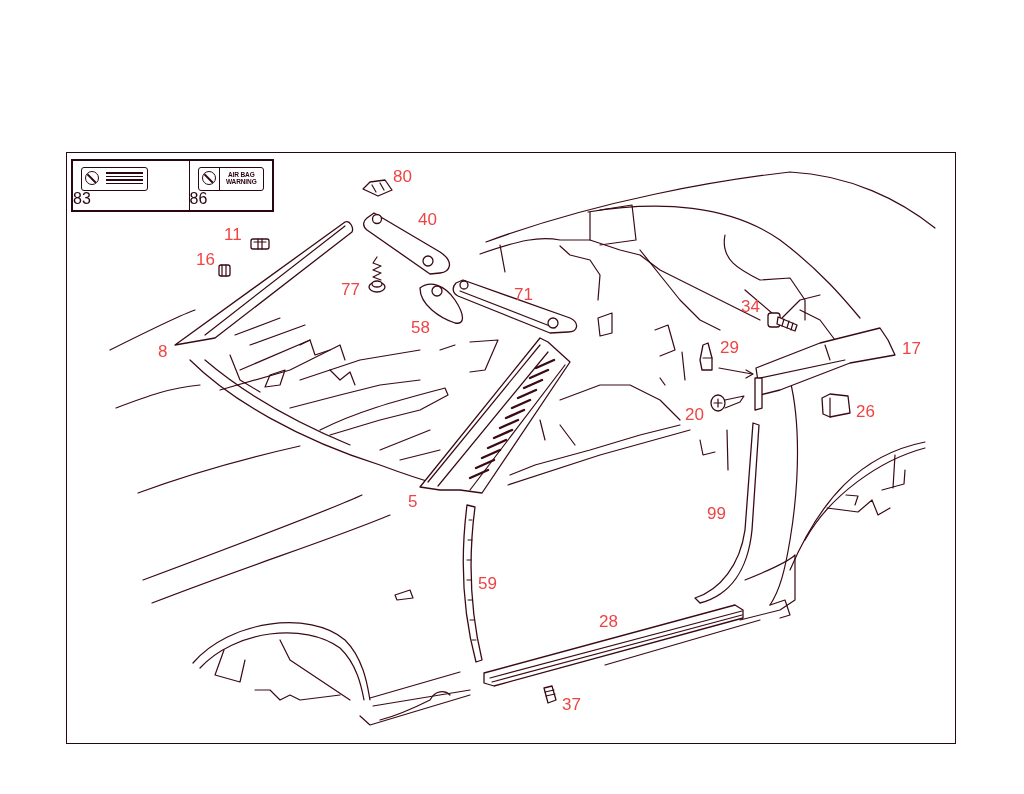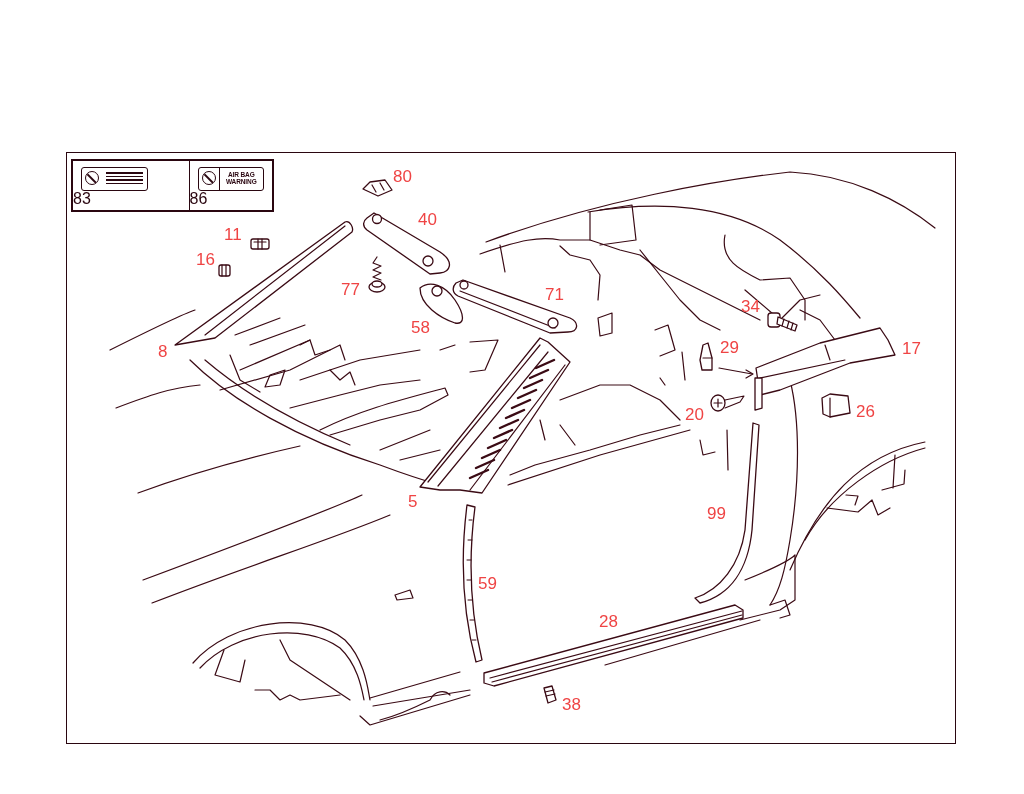--- a/index.html
+++ b/index.html
@@ -212,25 +212,25 @@
     </div>
     <div class="label-num">86</div>
   </div>
 </div>
 
 <span class="callout" style="left:393px;top:168px">80</span>
 <span class="callout" style="left:418px;top:211px">40</span>
 <span class="callout" style="left:224px;top:226px">11</span>
 <span class="callout" style="left:196px;top:251px">16</span>
 <span class="callout" style="left:341px;top:281px">77</span>
-<span class="callout" style="left:545px;top:286px">71</span>
+<span class="callout" style="left:514px;top:286px">71</span>
 <span class="callout" style="left:411px;top:319px">58</span>
 <span class="callout" style="left:158px;top:343px">8</span>
 <span class="callout" style="left:741px;top:298px">34</span>
 <span class="callout" style="left:720px;top:339px">29</span>
 <span class="callout" style="left:902px;top:340px">17</span>
 <span class="callout" style="left:685px;top:406px">20</span>
 <span class="callout" style="left:856px;top:403px">26</span>
 <span class="callout" style="left:408px;top:493px">5</span>
 <span class="callout" style="left:707px;top:505px">99</span>
 <span class="callout" style="left:478px;top:575px">59</span>
 <span class="callout" style="left:599px;top:613px">28</span>
-<span class="callout" style="left:562px;top:696px">38</span>
+<span class="callout" style="left:562px;top:696px">37</span>
 
 </body></html>

